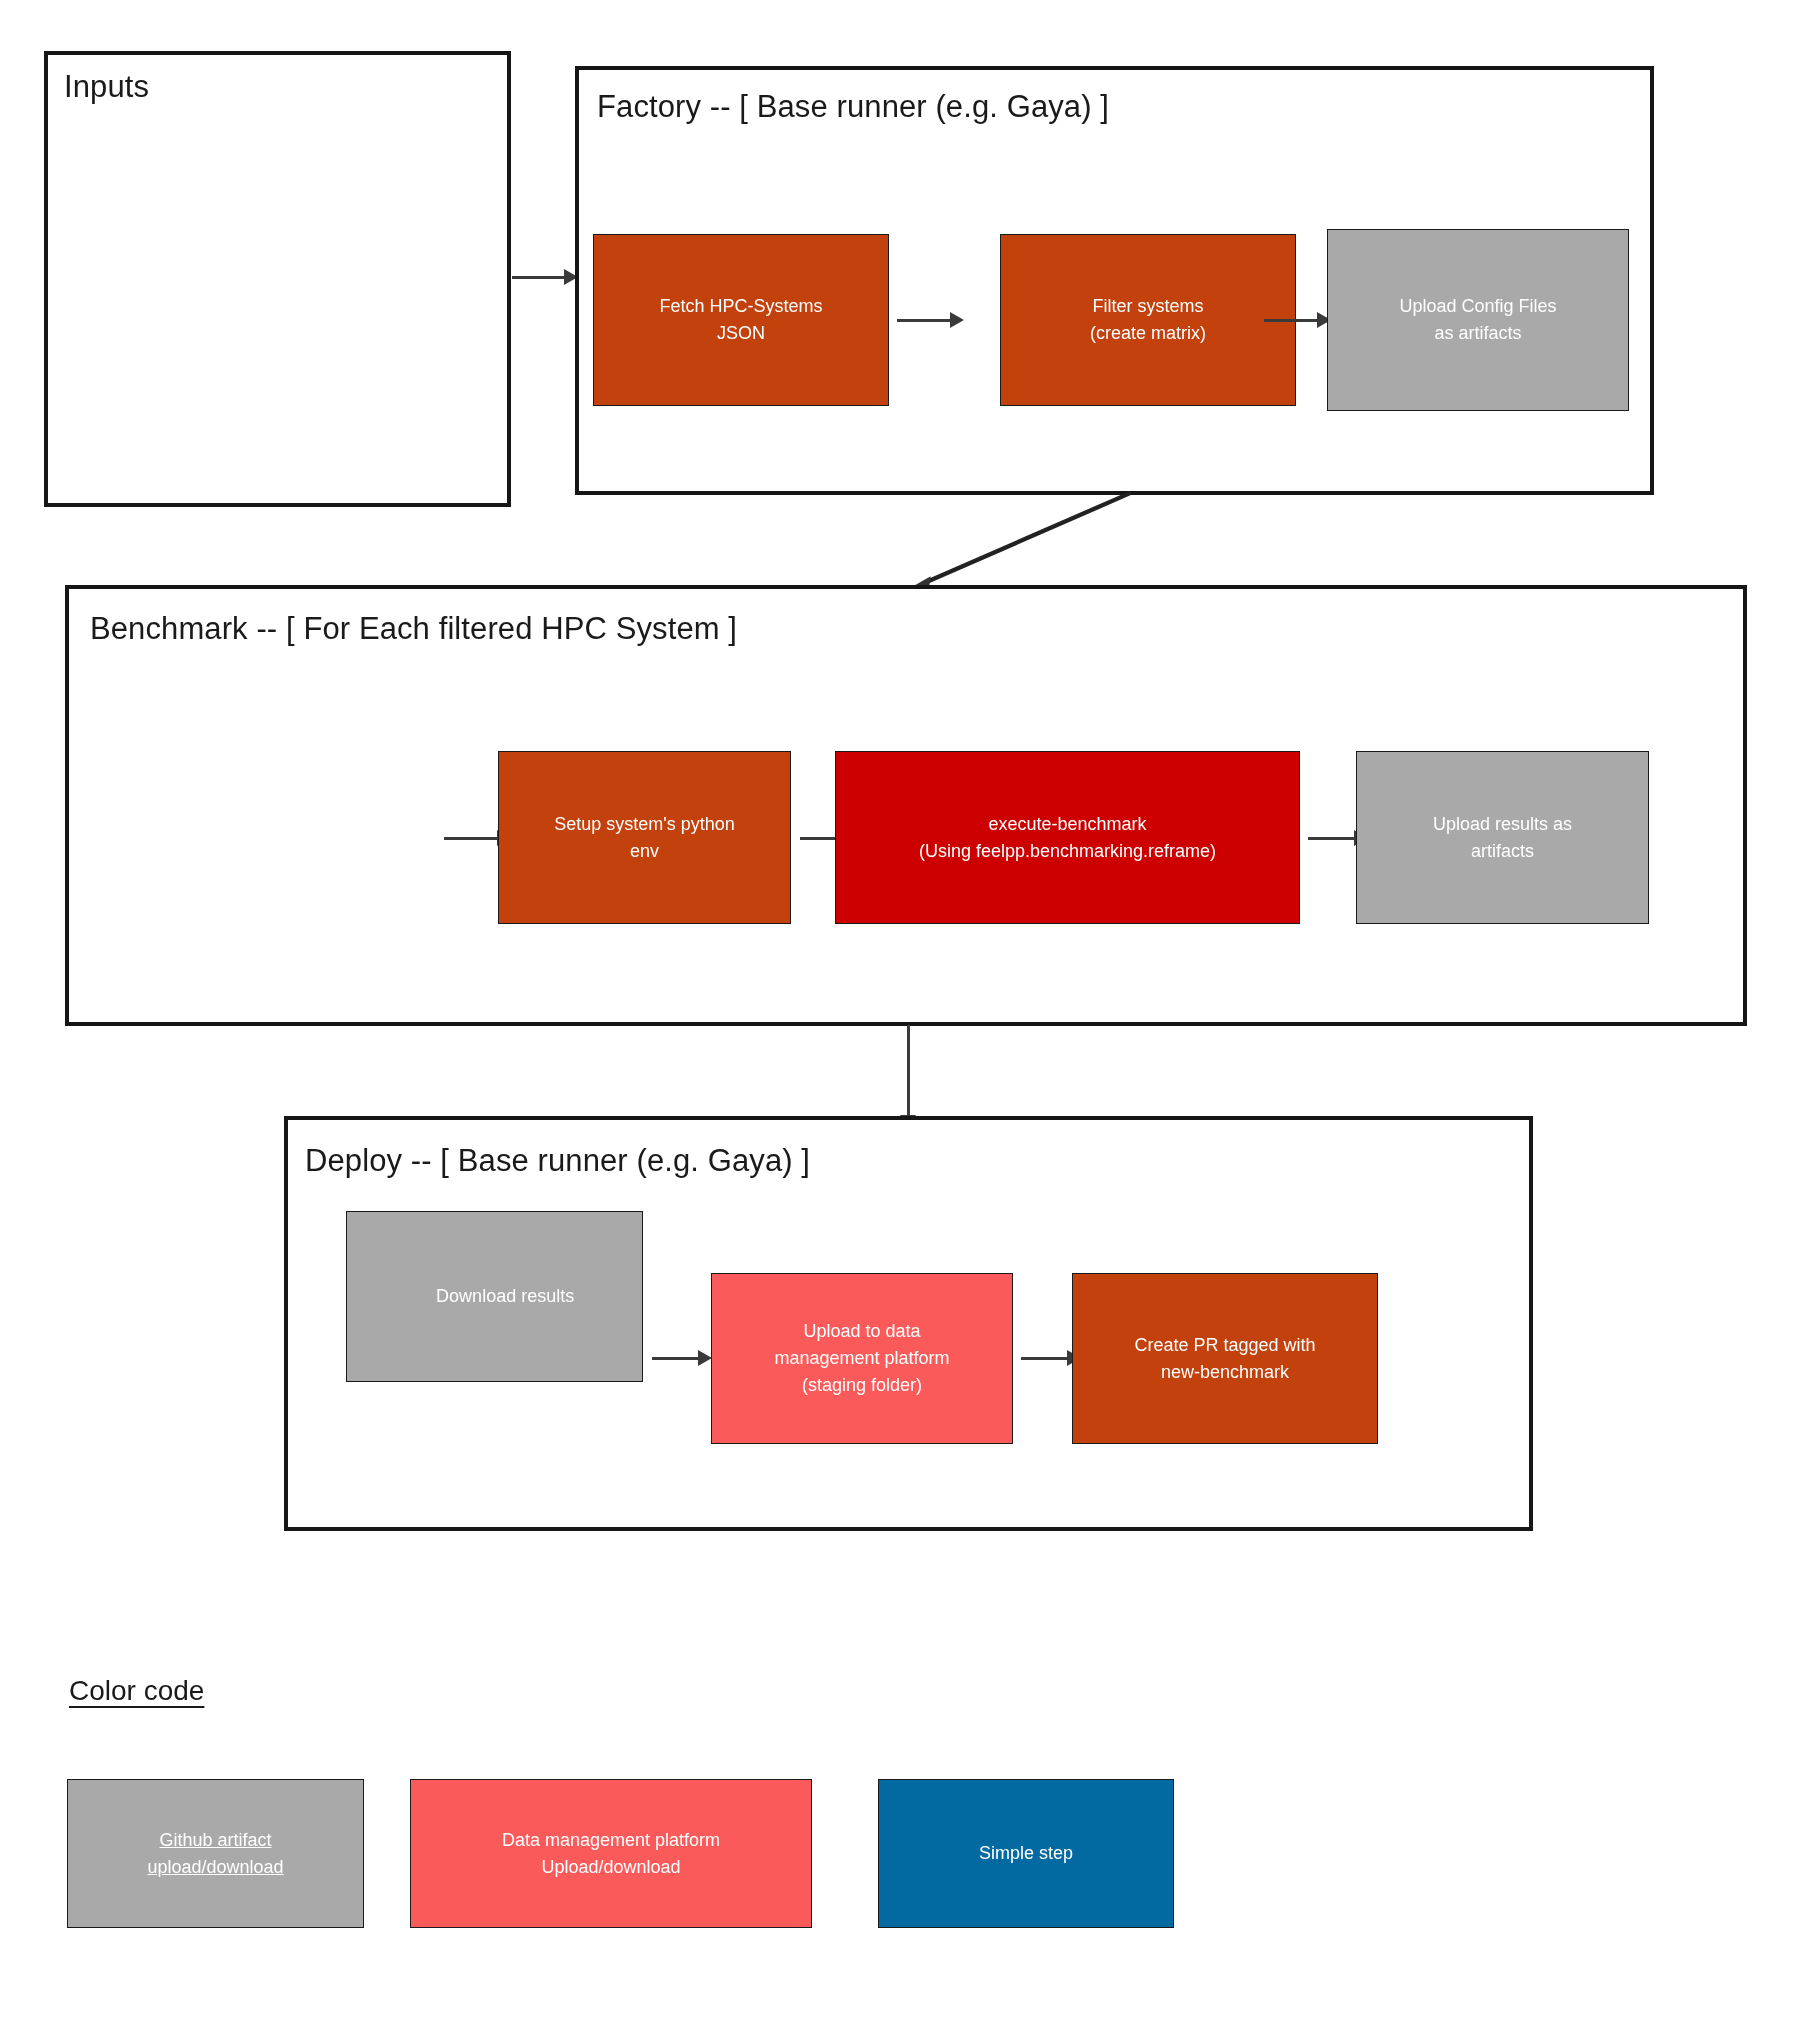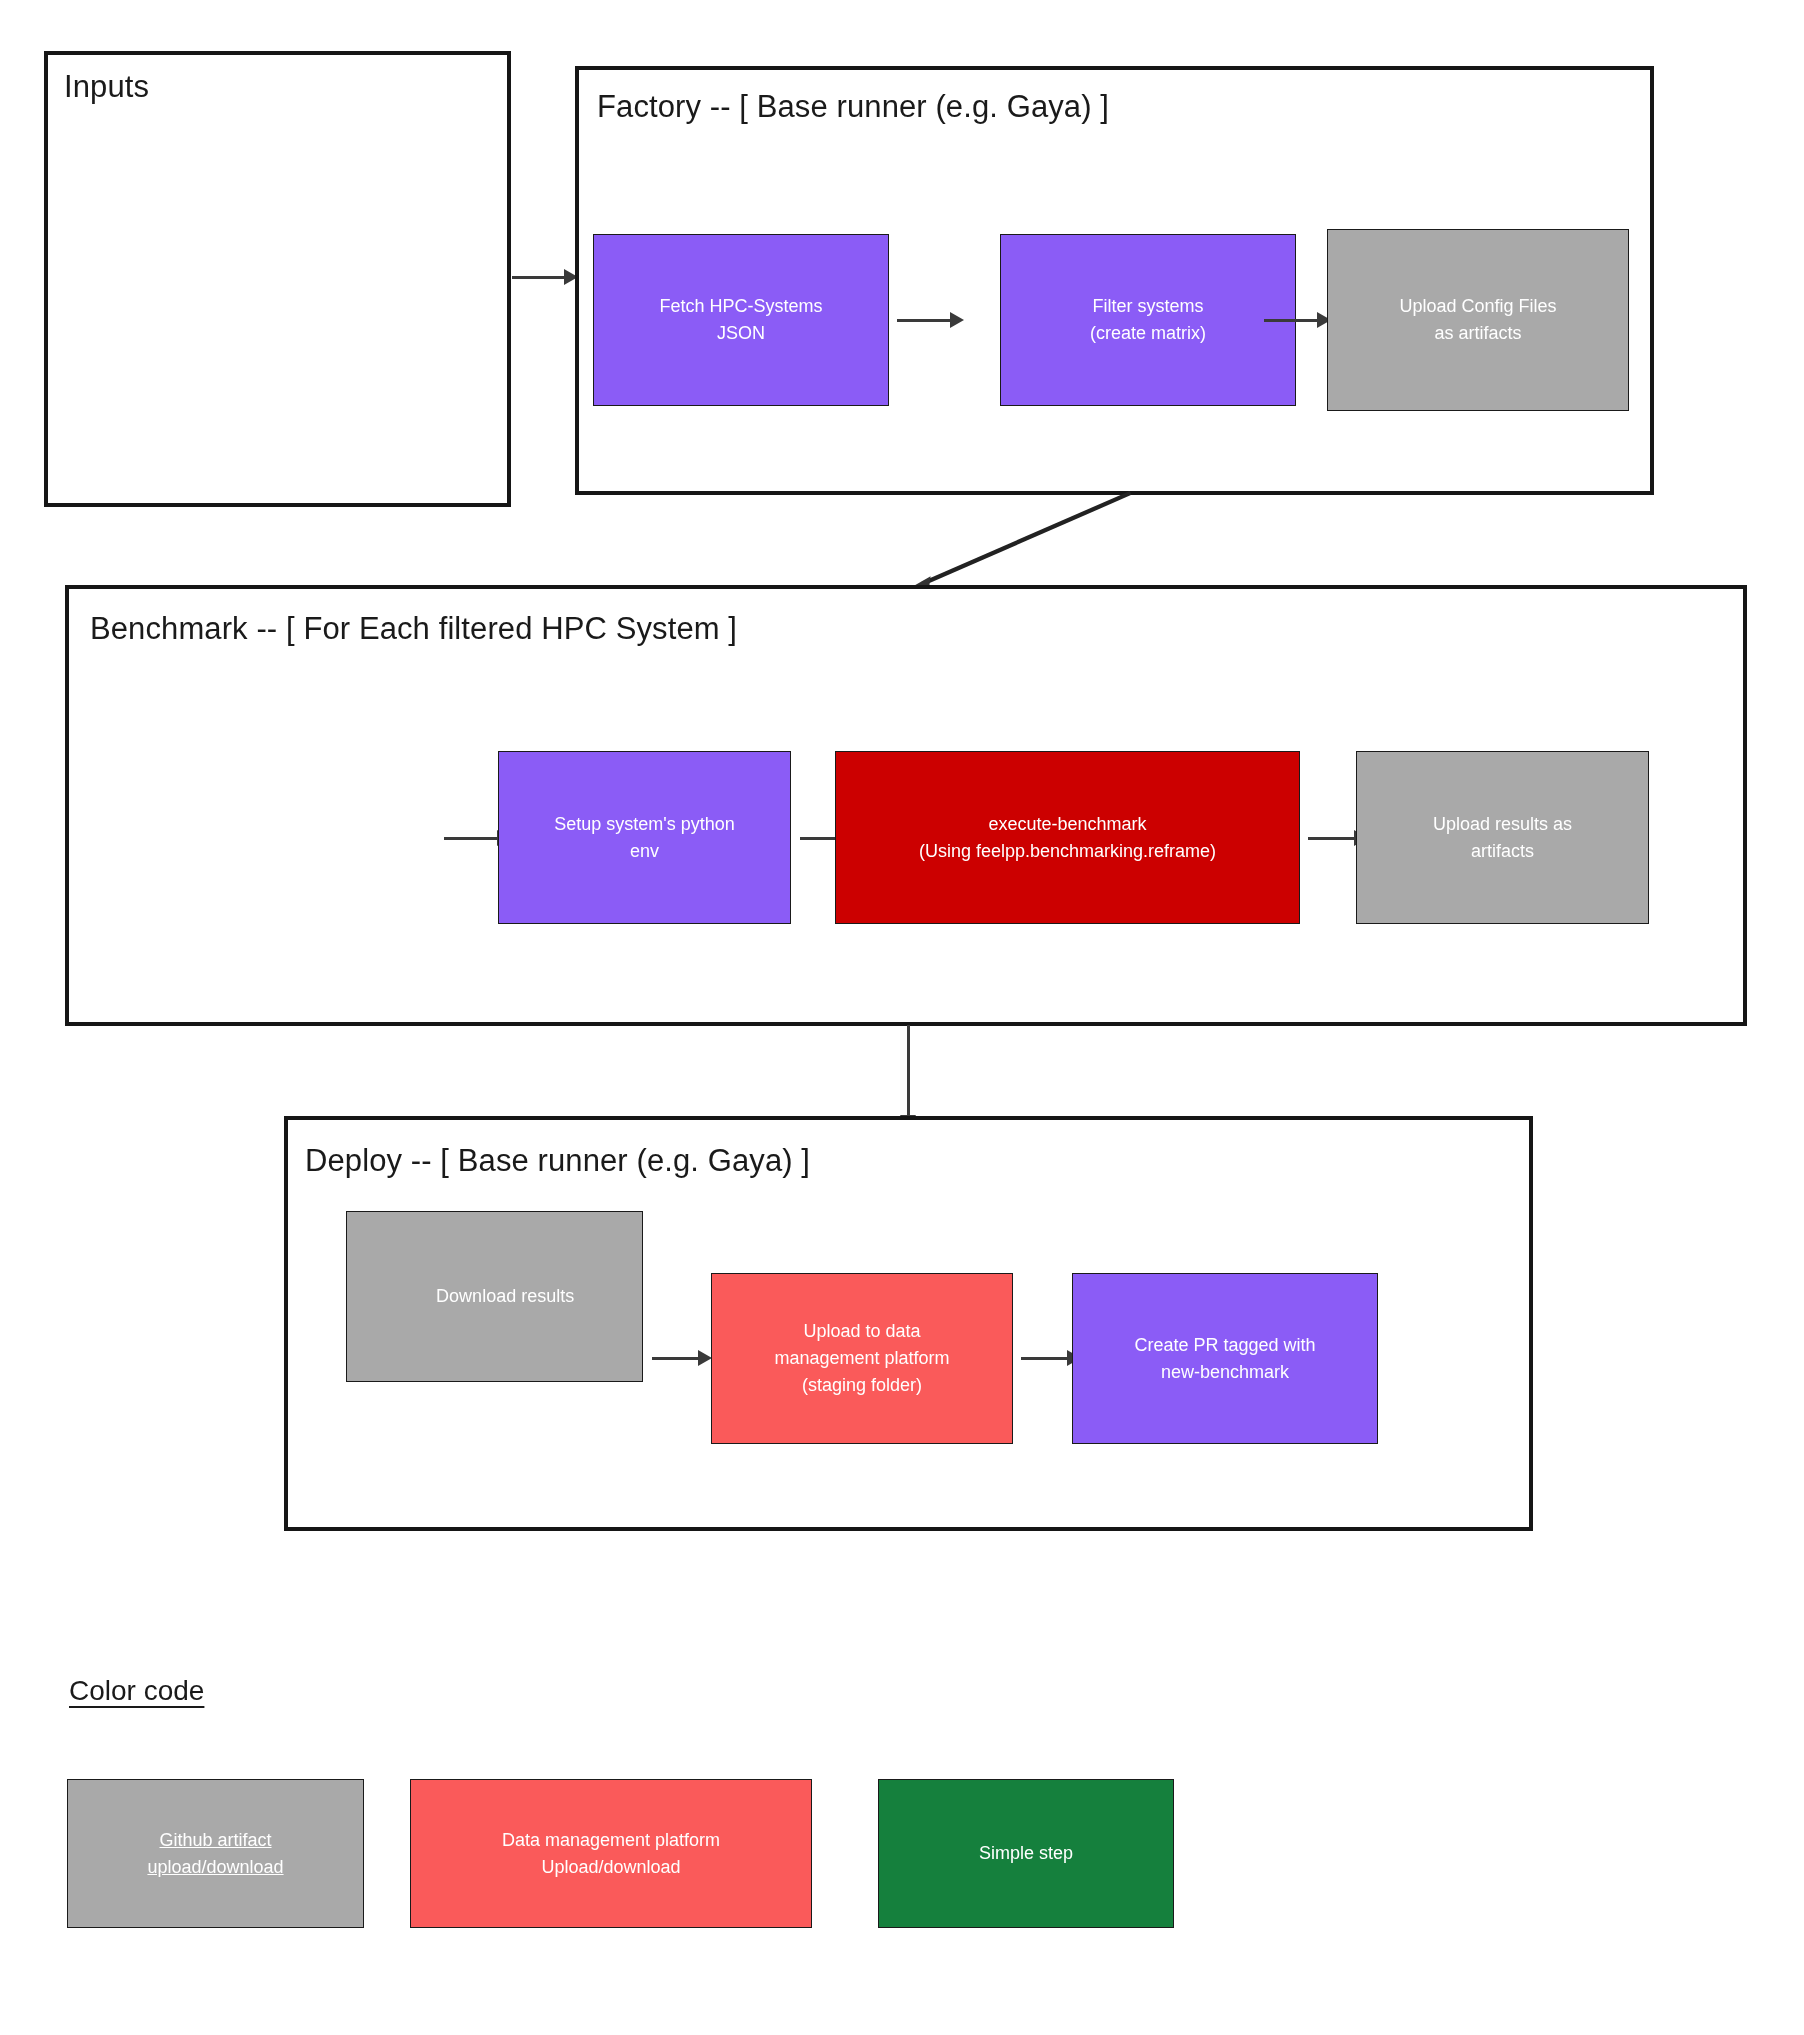--- a/index.html
+++ b/index.html
@@ -62,21 +62,21 @@
     box-sizing: border-box;
     display: flex;
     align-items: center;
     justify-content: center;
     text-align: center;
     color: #ffffff;
     font-size: 18px;
     line-height: 27px;
     padding: 2.9px 6.7px;
   }
-  .step.dark   { background: #8b5cf6; border: 1px solid #1a1a1a; }
+  .step.dark   { background: #c2410c; border: 1px solid #1a1a1a; }
   .step.gray   { background: #a9a9a9; border: 1.4px solid #1a1a1a; }
   .step.red    { background: #cc0000; border: 1.4px solid #1a1a1a; }
   .step.salmon { background: #fa5a5a; border: 1.4px solid #1a1a1a; }
   .step .step-text { display: block; }
 
   
   .arrow-h {
     position: absolute;
     height: 2.9px;
     background: #3a3a3a;
@@ -243,20 +243,20 @@
 
   <div class="legend-box" style="left:410px; top:1779px; width:402px; height:149px;
               background:#fa5a5a; border:1.4px solid #1a1a1a;">
     <span class="step-text">
       <span>Data management platform</span><br>
       <span>Upload/download</span>
     </span>
   </div>
 
   <div class="legend-box" style="left:878px; top:1779px; width:296px; height:149px;
-              background:#15803d; border:1px solid #1a1a1a;justify-content:center;">
+              background:#0369a1; border:1px solid #1a1a1a;justify-content:center;">
     <span class="step-text">
       <span>Simple step</span>
     </span>
   </div>
 
 </div>
 
 
 </body></html>

